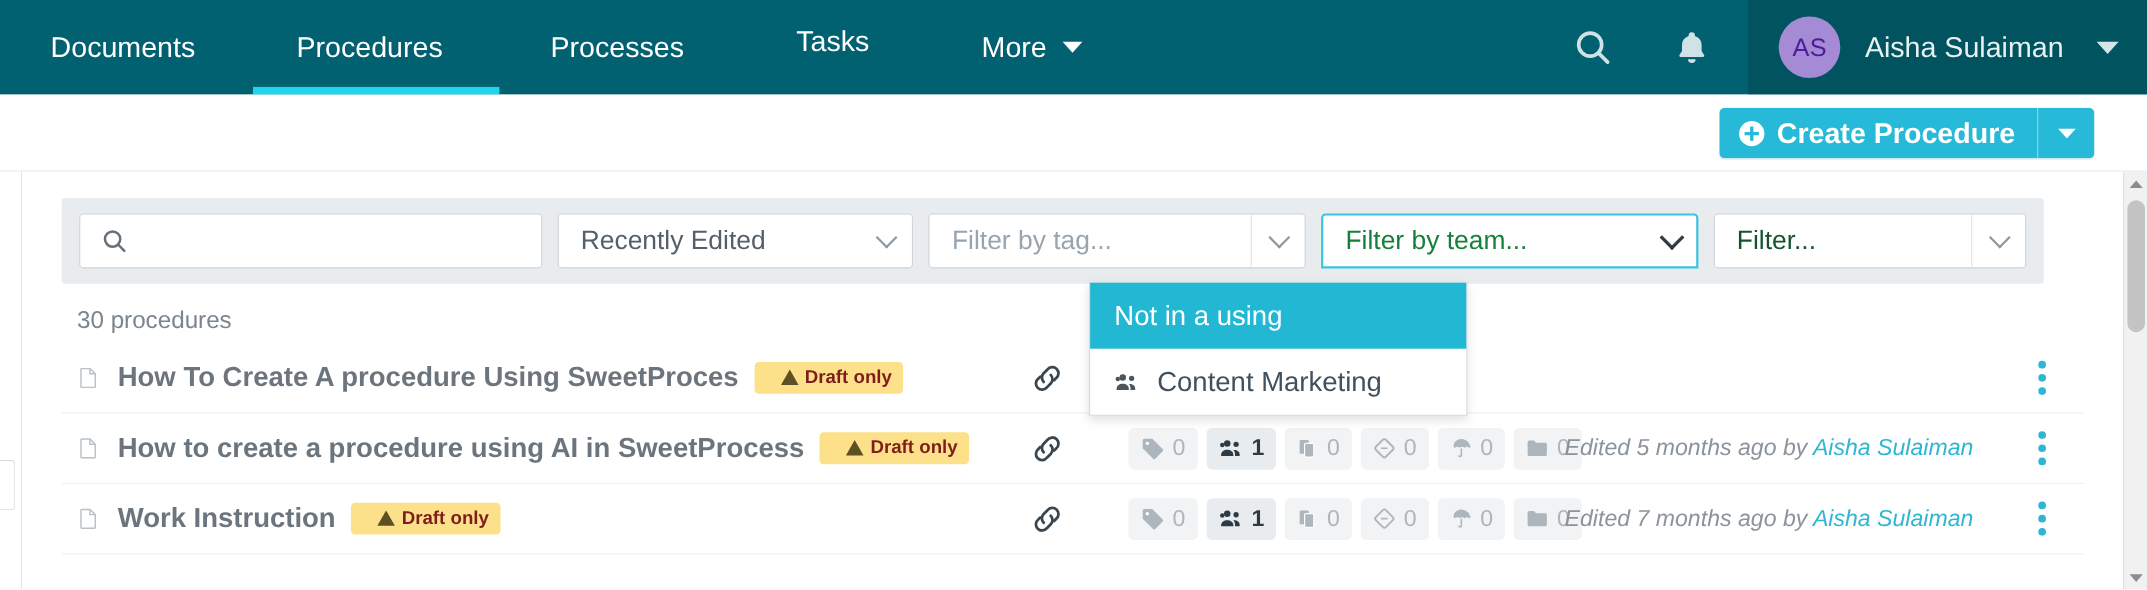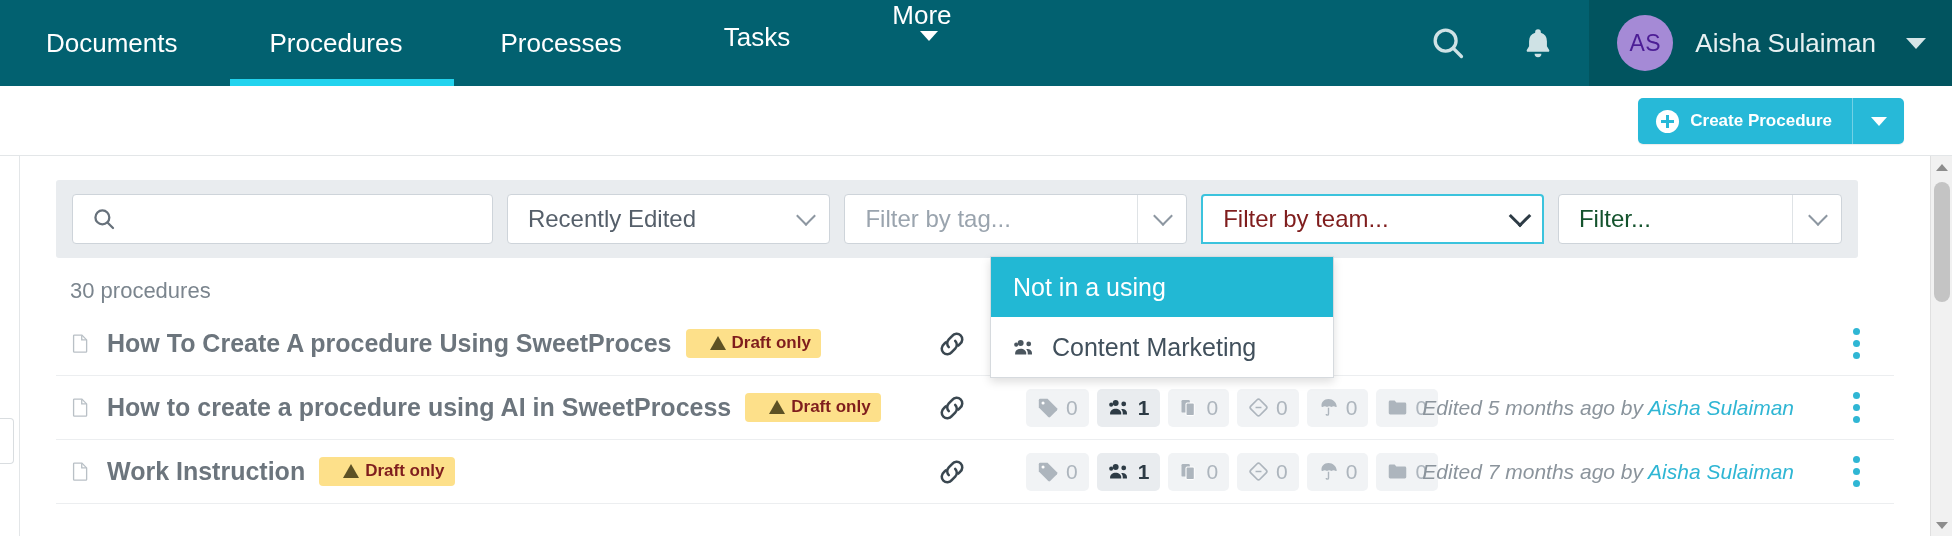--- a/index.html
+++ b/index.html
@@ -69,21 +69,21 @@
   .create-btn {
     position:absolute; right:48px; top:12px;
     height:46px; display:flex; align-items:stretch;
     border-radius:5px; overflow:hidden;
     box-shadow:0 1px 1px rgba(0,0,0,.08);
   }
   .create-main {
     background:#27b9d8; color:#ffffff;
     display:flex; align-items:center; gap:11px;
     padding:0 20px 0 18px;
-    font-size:17px; font-weight:600; white-space:nowrap;
+    font-size:26px; font-weight:600; white-space:nowrap;
   }
   .plus-icon {
     width:23px;height:23px;border-radius:50%;
     background:#ffffff; position:relative; flex:none;
   }
   .plus-icon:before,.plus-icon:after{
     content:""; position:absolute; background:#27b9d8;
   }
   .plus-icon:before{ left:5px; right:5px; top:10px; height:3px; }
   .plus-icon:after{ top:5px; bottom:5px; left:10px; width:3px; }
@@ -137,21 +137,21 @@
   }
 
   .tag-fld { width:350px; padding:0 0 0 20px; }
   .tag-fld .ph { font-size:24px; color:#9aa4ae; white-space:nowrap; }
   .seg { margin-left:auto; display:flex; align-items:center;
          height:100%; padding:0 16px 0 18px;
          border-left:1px solid #dfe3e6; }
 
   .team-fld { width:350px; padding:0 0 0 20px;
               border:2px solid #3bc3dd; border-radius:4px 4px 0 0; }
-  .team-fld .ph { font-size:24px; color:#7f1d1d; white-space:nowrap; }
+  .team-fld .ph { font-size:24px; color:#15803d; white-space:nowrap; }
   .team-fld .seg { border-left:none; padding-right:14px; }
   .chev-strong {
     width:16px;height:16px;
     border-right:3px solid #2d3b45; border-bottom:3px solid #2d3b45;
     transform:rotate(45deg); margin-top:-7px;
   }
 
   .plain-fld { width:290px; padding:0 0 0 20px; }
   .plain-fld .ph { font-size:24px; color:#14532d; white-space:nowrap; }
 
@@ -234,21 +234,21 @@
       <div class="nav-item active" style="padding: 0px 52px 0px 40px;">
         <span class="label">Procedures</span>
         <span class="underline"></span>
       </div>
       <div class="nav-item" style="padding: 0px 52px 0px 46px;">
         <span class="label">Processes</span>
       </div>
       <div class="nav-item" style="padding: 0px 56px 12px 50px;">
         <span class="label">Tasks</span>
       </div>
-      <div class="nav-item" style="padding: 0px 40px 0px 46px; flex-direction: column;">
+      <div class="nav-item" style="padding: 0px 40px 0px 46px;">
         <span class="label">More</span>
         <span class="nav-caret"></span>
       </div>
     </div>
 
   <div class="nav-right">
     <div class="icon-btn" style="margin-right:54px;">
       <svg width="38" height="38" viewBox="0 0 24 24" fill="none" stroke="#cfe2e5" stroke-width="2.1">
         <circle cx="10.5" cy="10.5" r="6.6"></circle>
           <line x1="15.4" y1="15.4" x2="20.5" y2="20.5" stroke-linecap="round"></line>

